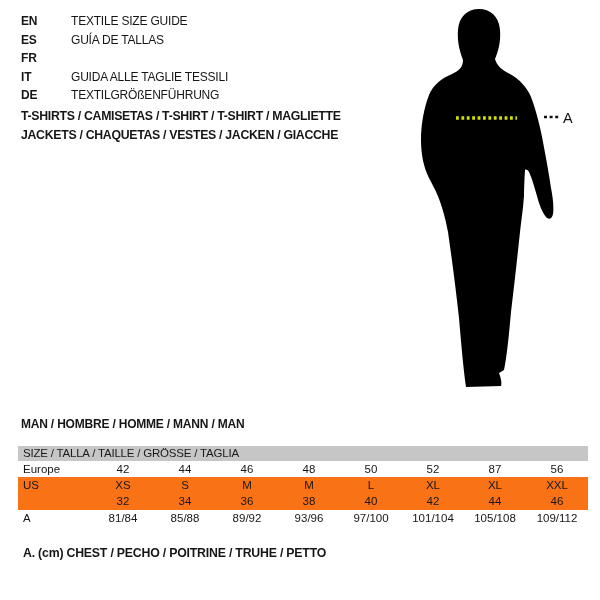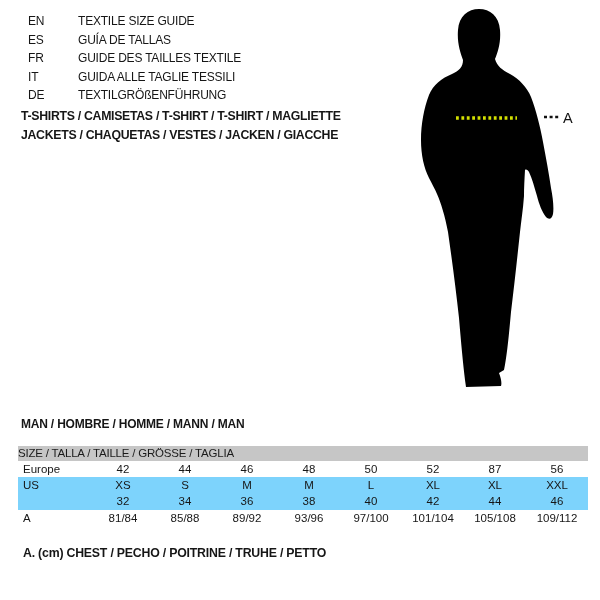--- a/index.html
+++ b/index.html
@@ -8,48 +8,49 @@
     background: #ffffff;
     overflow: hidden;
     font-family: "Liberation Sans", sans-serif;
     color: #161616;
   }
   .stage { position: relative; width: 600px; height: 600px; }
 
   
   .lang-list { position: absolute; left: 21px; top: 12px; }
   .lang-row { display: flex; height: 18.5px; align-items: center; font-size: 12px; letter-spacing: -0.2px; }
-  .lang-code { width: 38px; font-weight: normal; margin-left: 7px; }
+  .lang-code { width: 38px; font-weight: bold; }
   .lang-label { white-space: nowrap; margin-left: 12px; }
 
   
   .categories { position: absolute; left: 21px; top: 107px; font-weight: bold; font-size: 12.3px; letter-spacing: -0.3px; }
   .categories div { height: 18.5px; line-height: 18.5px; white-space: nowrap; }
 
   
   .figure-svg { position: absolute; left: 0; top: 0; }
 
   
   .section-title { position: absolute; left: 21px; top: 417px; font-weight: bold; font-size: 12px; letter-spacing: -0.2px; }
 
   
   .size-table { position: absolute; left: 18px; top: 446px; width: 570px; font-size: 11.5px; }
   .table-header {
     height: 15px; line-height: 15px;
     background: #c6c6c6;
+    padding-left: 5px;
     letter-spacing: -0.2px;
     color: #1b1b1b;
   }
   .table-row {
     display: grid;
     grid-template-columns: 74px repeat(8, 1fr);
     height: 16.2px;
     align-items: center;
   }
-  .table-row.shaded { background: #7dd3fc; }
+  .table-row.shaded { background: #f97316; }
   .row-label { padding-left: 5px; text-align: left; }
   .cell { text-align: center; }
 
   
   .footnote { position: absolute; left: 23px; top: 546px; font-weight: bold; font-size: 12.3px; letter-spacing: -0.2px; }
 </style>
 </head>
 <body>
 
 <div class="stage">
@@ -58,21 +59,20 @@
     <div class="lang-row">
       <span class="lang-code">EN</span>
       <span class="lang-label">TEXTILE SIZE GUIDE</span>
     </div>
     <div class="lang-row">
       <span class="lang-code">ES</span>
       <span class="lang-label">GUÍA DE TALLAS</span>
     </div>
     <div class="lang-row">
       <span class="lang-code">FR</span>
-      <span class="lang-label">GUIDE DES TAILLES TEXTILE</span>
     </div>
     <div class="lang-row">
       <span class="lang-code">IT</span>
       <span class="lang-label">GUIDA ALLE TAGLIE TESSILI</span>
     </div>
     <div class="lang-row">
       <span class="lang-code">DE</span>
       <span class="lang-label">TEXTILGRÖßENFÜHRUNG</span>
     </div>
   </div>

